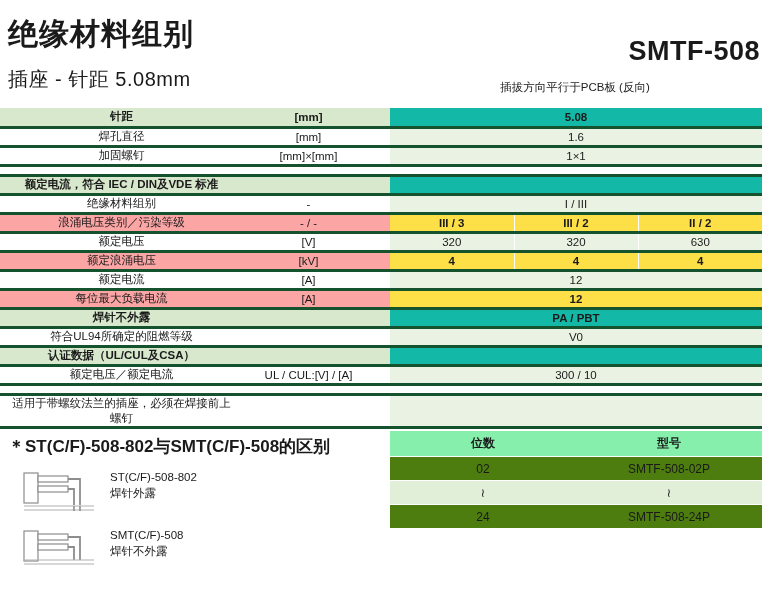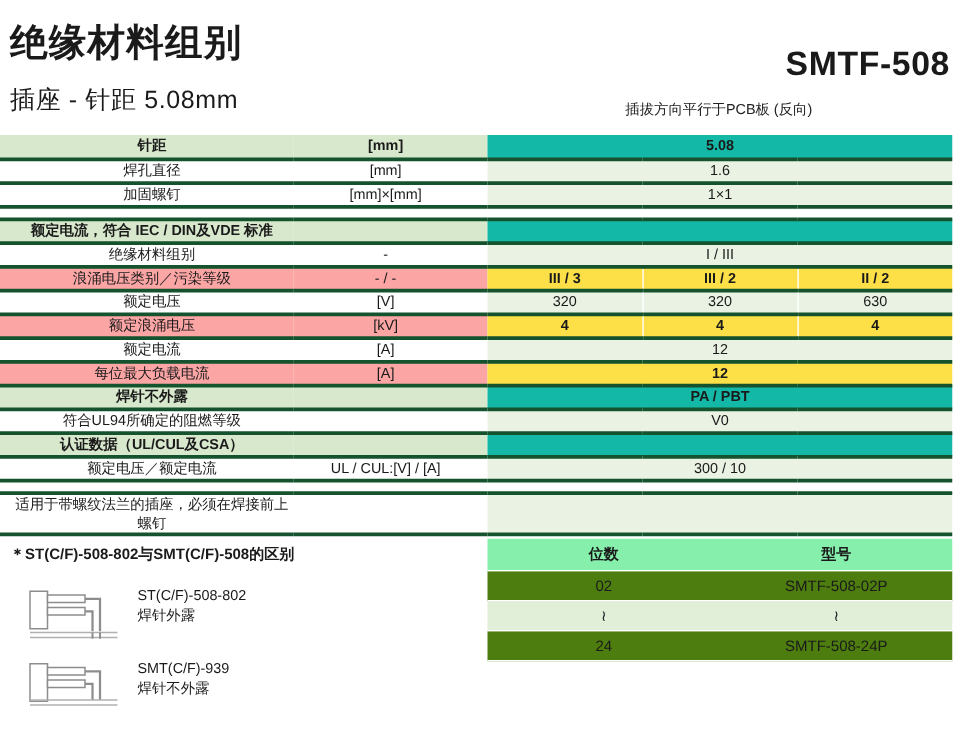--- a/index.html
+++ b/index.html
@@ -83,21 +83,21 @@
 
   
   .bottom {
     position: relative;
     width: 762px;
     margin-top: 2px;
   }
   .note-title {
     position: absolute;
     left: 8px; top: 4px;
-    font-size: 12px;
+    font-size: 17px;
     font-weight: bold;
   }
   .fig {
     position: absolute;
     width: 105px; height: 44px;
   }
   .fig1 { left: 22px; top: 38px; }
   .fig2 { left: 22px; top: 96px; }
   .fig-cap {
     position: absolute;
@@ -265,21 +265,21 @@
     <svg class="fig fig2" viewBox="0 0 105 44">
       <rect x="2" y="4" width="14" height="30" fill="#ffffff" stroke="#8d8d8d" stroke-width="1.2"></rect>
       <rect x="16" y="7" width="30" height="6" fill="#ffffff" stroke="#8d8d8d" stroke-width="1.2"></rect>
       <rect x="16" y="17" width="30" height="6" fill="#ffffff" stroke="#8d8d8d" stroke-width="1.2"></rect>
       <path d="M46 10 L58 10 L58 33" fill="none" stroke="#8d8d8d" stroke-width="1.8"></path>
       <path d="M46 20 L52 20 L52 33" fill="none" stroke="#8d8d8d" stroke-width="1.8"></path>
       <line x1="2" y1="33" x2="72" y2="33" stroke="#b0b0b0" stroke-width="1.2"></line>
       <line x1="2" y1="37" x2="72" y2="37" stroke="#b0b0b0" stroke-width="1.2"></line>
     </svg>
     <div class="fig-cap fig-cap2">
-      <div>SMT(C/F)-939</div>
+      <div>SMT(C/F)-508</div>
       <div>焊针不外露</div>
     </div>
 
     <div class="order-wrap">
       <table class="order">
         <tbody id="order-body">
             <tr class="oh">
               <td class="oc1">位数</td>
               <td class="oc2">型号</td>
             </tr>

